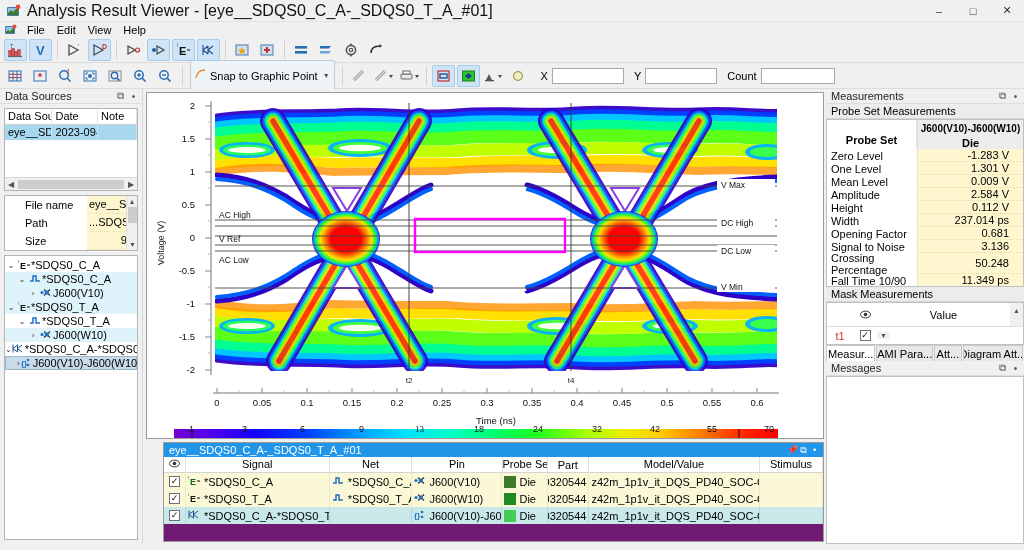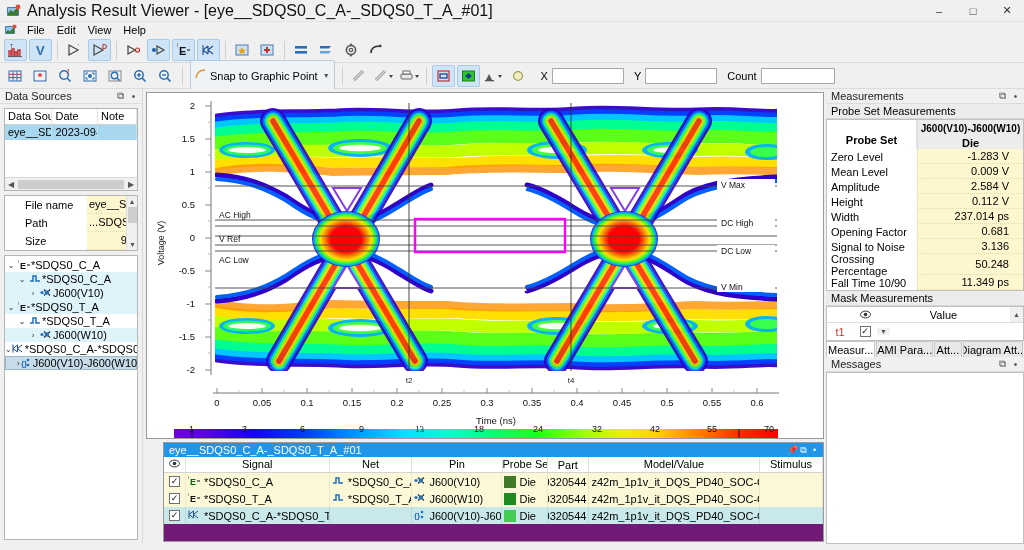--- a/index.html
+++ b/index.html
@@ -147,21 +147,21 @@
   .msrow { display:flex; height:21px; font-size:11px; align-items:stretch; }
   .msrow .k { width:90px; display:flex; align-items:center; padding-left:4px; }
   .msrow .v { flex:1; background:#fdf6cf; display:flex; align-items:center;
               justify-content:flex-end; padding-right:14px;
               border-bottom:1px dotted #e6dcae; border-left:1px solid #ece4bd; }
   .msfill { flex:1; display:flex; }
   .msfill .k { width:90px; } .msfill .v { flex:1; background:#fff; border-left:1px solid #e8e8e8; }
 
   .maskbox { border:1px solid #c0c0c0; background:#fff; display:flex;
              flex-direction:column; }
-  .mk-hdr { display:flex; height:16px; font-size:11px; border-bottom:1px solid #dedede; }
+  .mk-hdr { display:flex; height:24px; font-size:11px; border-bottom:1px solid #dedede; }
   .mk-hdr .a { width:26px; } 
   .mk-hdr .b { width:24px; display:flex; align-items:center; justify-content:center; }
   .mk-hdr .c { flex:1; display:flex; align-items:center; justify-content:center; }
   .mk-hdr .d { width:13px; background:#f0f0f0; text-align:center; font-size:7px;
                color:#555; line-height:16px; }
   .mkrow { display:flex; height:17px; font-size:11px; align-items:center; }
   .mkrow .a { width:26px; text-align:center; color:#d43030; }
   .mkrow .b { width:24px; display:flex; align-items:center; justify-content:center; }
   .mkrow .c { flex:1; background:#fdf6cf; height:17px; display:flex; align-items:center;
               justify-content:flex-end; padding-right:4px; border-bottom:1px dotted #e6dcae; }
@@ -1023,20 +1023,24 @@
           <div class="mc2">
             <div class="t1">J600(V10)-J600(W10)</div>
             <div class="t2">Die</div>
           </div>
         </div>
         <div class="msrow">
           <div class="k">Zero Level</div>
           <div class="v">-1.283 V</div>
         </div>
         <div class="msrow">
+          <div class="k">One Level</div>
+          <div class="v">1.301 V</div>
+        </div>
+        <div class="msrow">
           <div class="k">Mean Level</div>
           <div class="v">0.009 V</div>
         </div>
         <div class="msrow">
           <div class="k">Amplitude</div>
           <div class="v">2.584 V</div>
         </div>
         <div class="msrow">
           <div class="k">Height</div>
           <div class="v">0.112 V</div>

